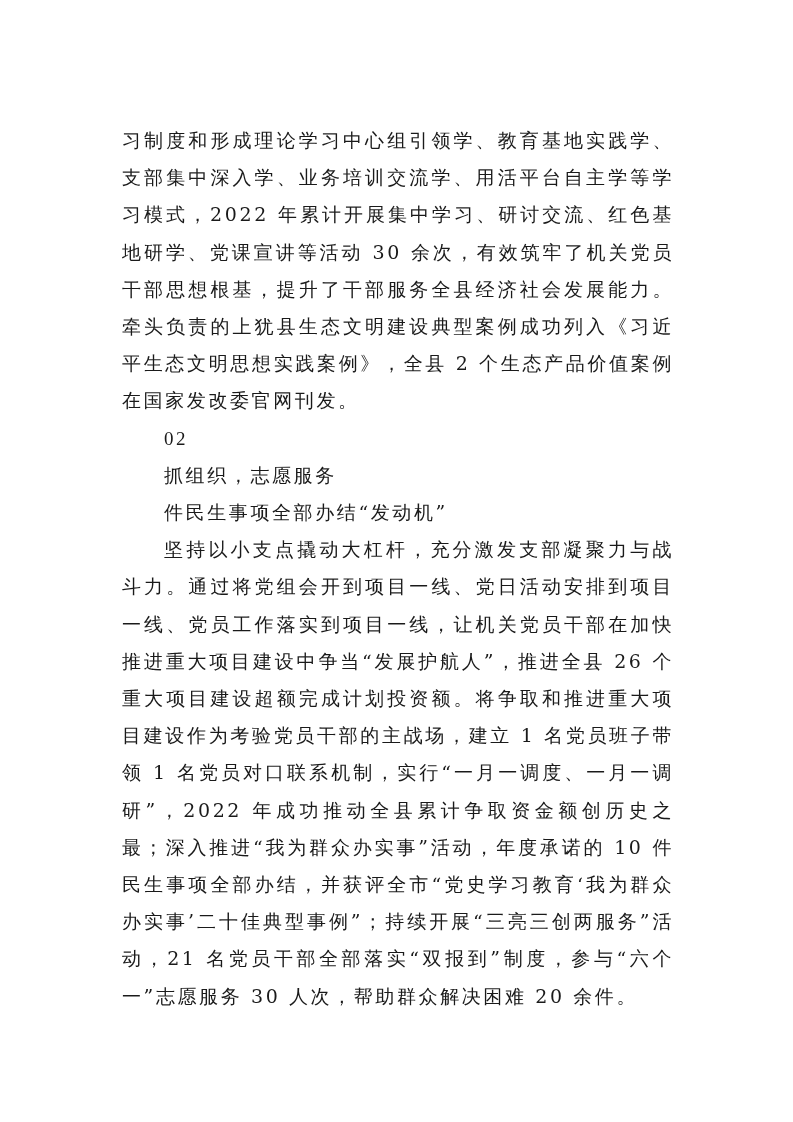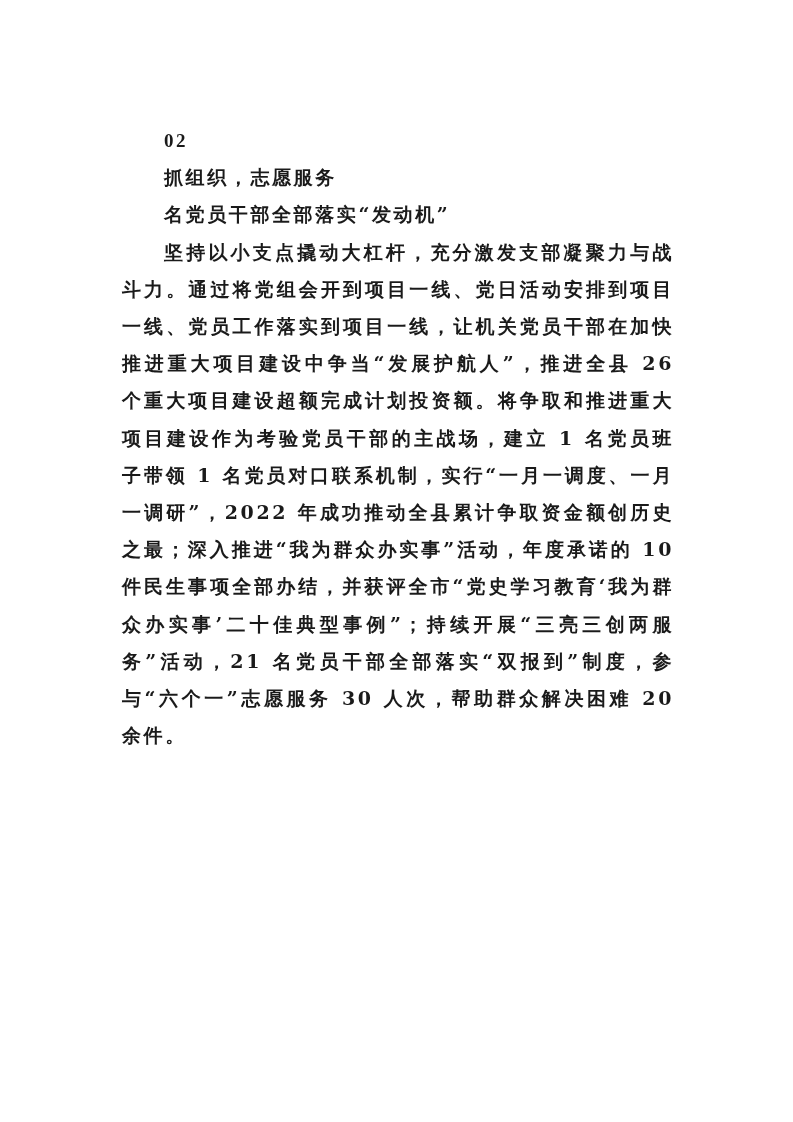--- a/index.html
+++ b/index.html
@@ -25,27 +25,27 @@
     margin: 0;
     font-size: 19px;
     line-height: 37.2px;
     letter-spacing: 2.6px;
     text-align: justify;
     text-align-last: left;
     word-break: break-all;
   }
   .indent {
     text-indent: 42px;
-    font-weight: bold;
   }
   .num {
     font-family: "Liberation Serif", serif;
   }
 </style>
 </head>
 <body>
 
 <div class="page">
+  <p class="para">习制度和形成理论学习中心组引领学、教育基地实践学、支部集中深入学、业务培训交流学、用活平台自主学等学习模式，2022 年累计开展集中学习、研讨交流、红色基地研学、党课宣讲等活动 30 余次，有效筑牢了机关党员干部思想根基，提升了干部服务全县经济社会发展能力。牵头负责的上犹县生态文明建设典型案例成功列入《习近平生态文明思想实践案例》，全县 2 个生态产品价值案例在国家发改委官网刊发。</p>
   <p class="para indent num">02</p>
   <p class="para indent">抓组织，志愿服务</p>
-  <p class="para indent">名党员干部全部落实“发动机”</p>
+  <p class="para indent">件民生事项全部办结“发动机”</p>
   <p class="para indent">坚持以小支点撬动大杠杆，充分激发支部凝聚力与战斗力。通过将党组会开到项目一线、党日活动安排到项目一线、党员工作落实到项目一线，让机关党员干部在加快推进重大项目建设中争当“发展护航人”，推进全县 26 个重大项目建设超额完成计划投资额。将争取和推进重大项目建设作为考验党员干部的主战场，建立 1 名党员班子带领 1 名党员对口联系机制，实行“一月一调度、一月一调研”，2022 年成功推动全县累计争取资金额创历史之最；深入推进“我为群众办实事”活动，年度承诺的 10 件民生事项全部办结，并获评全市“党史学习教育‘我为群众办实事’二十佳典型事例”；持续开展“三亮三创两服务”活动，21 名党员干部全部落实“双报到”制度，参与“六个一”志愿服务 30 人次，帮助群众解决困难 20 余件。</p>
 </div>
 
 </body></html>

